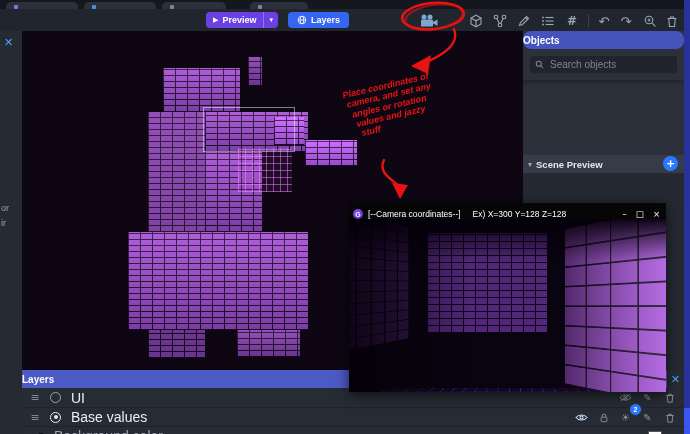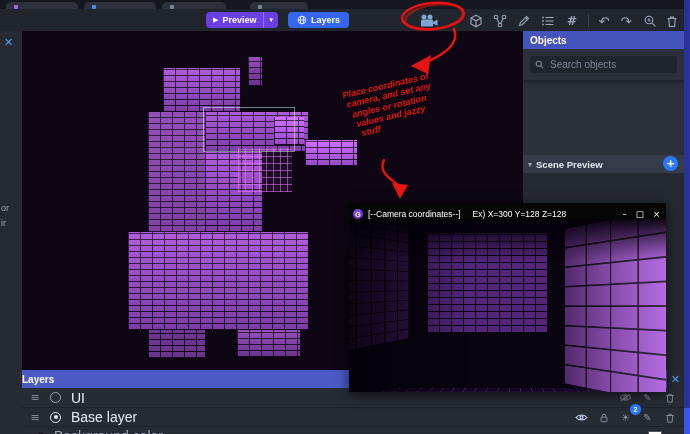--- a/index.html
+++ b/index.html
@@ -88,21 +88,21 @@
       repeating-linear-gradient(90deg, rgba(12,0,22,.9) 0 2px, transparent 2px 38px);
     transform:perspective(240px) rotateY(-26deg);transform-origin:100% 50%;}
   .pv-ceil{position:absolute;left:0;top:0;width:100%;height:42px;
     background:linear-gradient(180deg, rgba(5,0,10,.95), rgba(5,0,10,0));}
   .pv-shade{position:absolute;left:0;top:0;width:120px;height:100%;
     background:linear-gradient(90deg, rgba(4,0,8,.8), transparent);}
 
   
   .objects-panel{position:absolute;left:523px;top:31px;width:161px;height:403px;background:#2b303a;z-index:2;}
   .op-header{height:18px;background:#4554bc;color:#fff;font-size:10px;font-weight:bold;
-     display:flex;align-items:center;padding-left:7px;}
+     display:flex;align-items:center;border-radius:8px;}
   .op-search{position:absolute;left:7px;top:25px;width:147px;height:17px;background:#20242c;border-radius:3px;
      display:flex;align-items:center;gap:4px;padding:0 5px;box-sizing:border-box;}
   .op-search input{flex:1;background:transparent;border:none;outline:none;color:#cfd6e2;font-size:10px;
      font-family:"Liberation Sans",sans-serif;min-width:0;}
   .op-search input::placeholder{color:#7d8698;}
   .op-empty{position:absolute;left:0;top:49px;width:161px;height:75px;background:#2b303a;
      box-shadow:inset 0 6px 6px -6px rgba(0,0,0,.55);}
   .op-scene-header{position:absolute;left:0;top:124px;width:161px;height:18px;background:#353b48;
      display:flex;align-items:center;gap:4px;padding-left:5px;box-sizing:border-box;
      color:#dfe4ec;font-size:9.5px;font-weight:bold;cursor:pointer;}
@@ -325,21 +325,21 @@
               <path d="M1.5 3.5h9M4.5 3.5V2h3v1.5M2.8 3.5l.6 8h5.2l.6-8"></path>
             </g>
         </svg>
       </span>
     </span>
   </div>
 
   <div class="layer-row row2">
     <span class="drag glyph">≡</span>
     <span class="radio sel"></span>
-    <span class="layer-label">Base layer</span>
+    <span class="layer-label">Base values</span>
     <span class="row-icons">
       <span class="li">
         <svg width="13" height="9" viewBox="0 0 14 9">
           <g fill="none" stroke="#cfe2ff" stroke-width="1.1">
               <path d="M1 4.5C4 .8 10 .8 13 4.5 10 8.2 4 8.2 1 4.5z"></path>
               <circle cx="7" cy="4.5" r="1.7"></circle>
             </g>
         </svg>
       </span>
       <span class="li">

